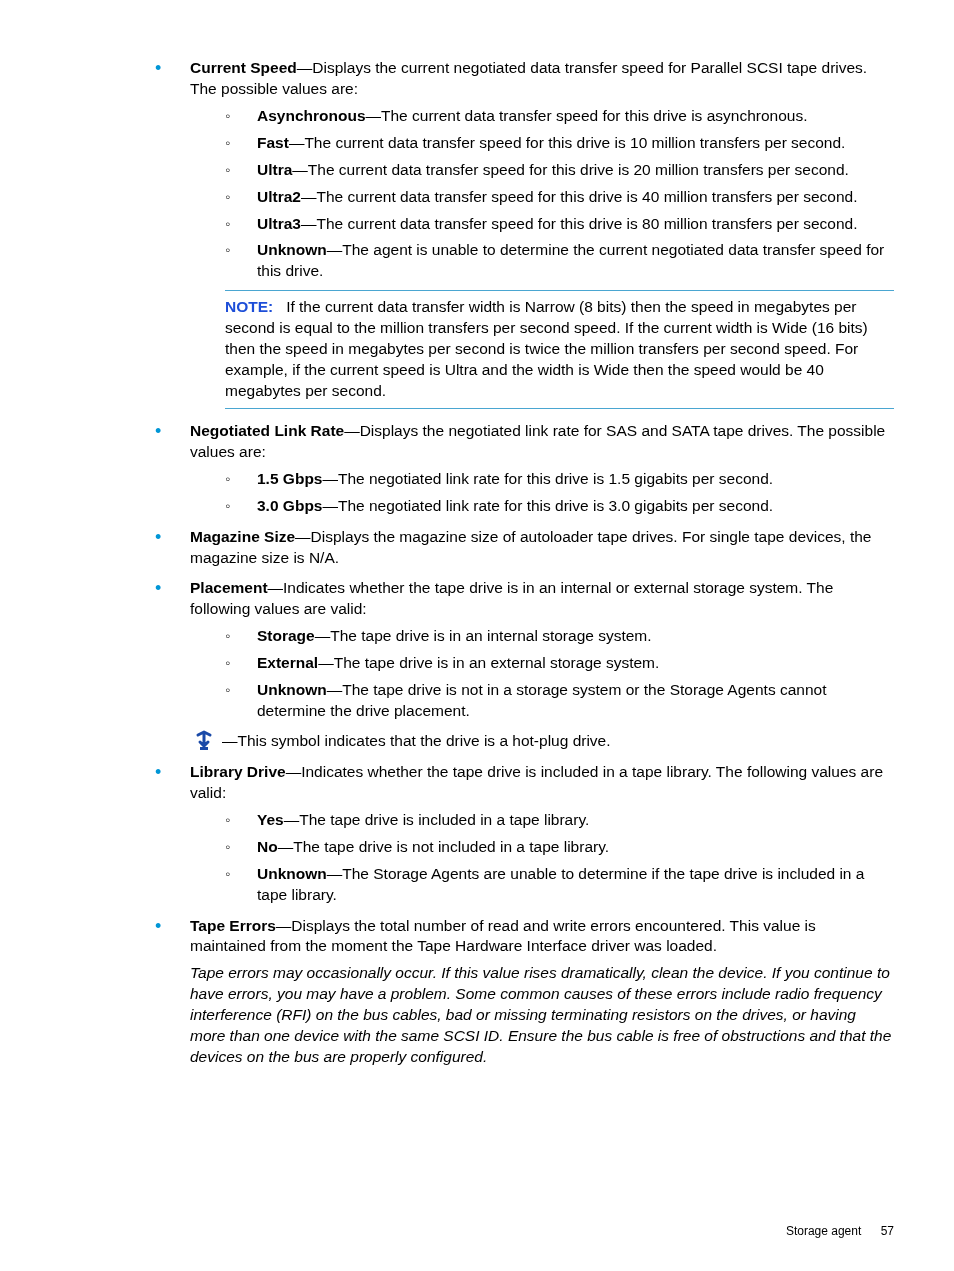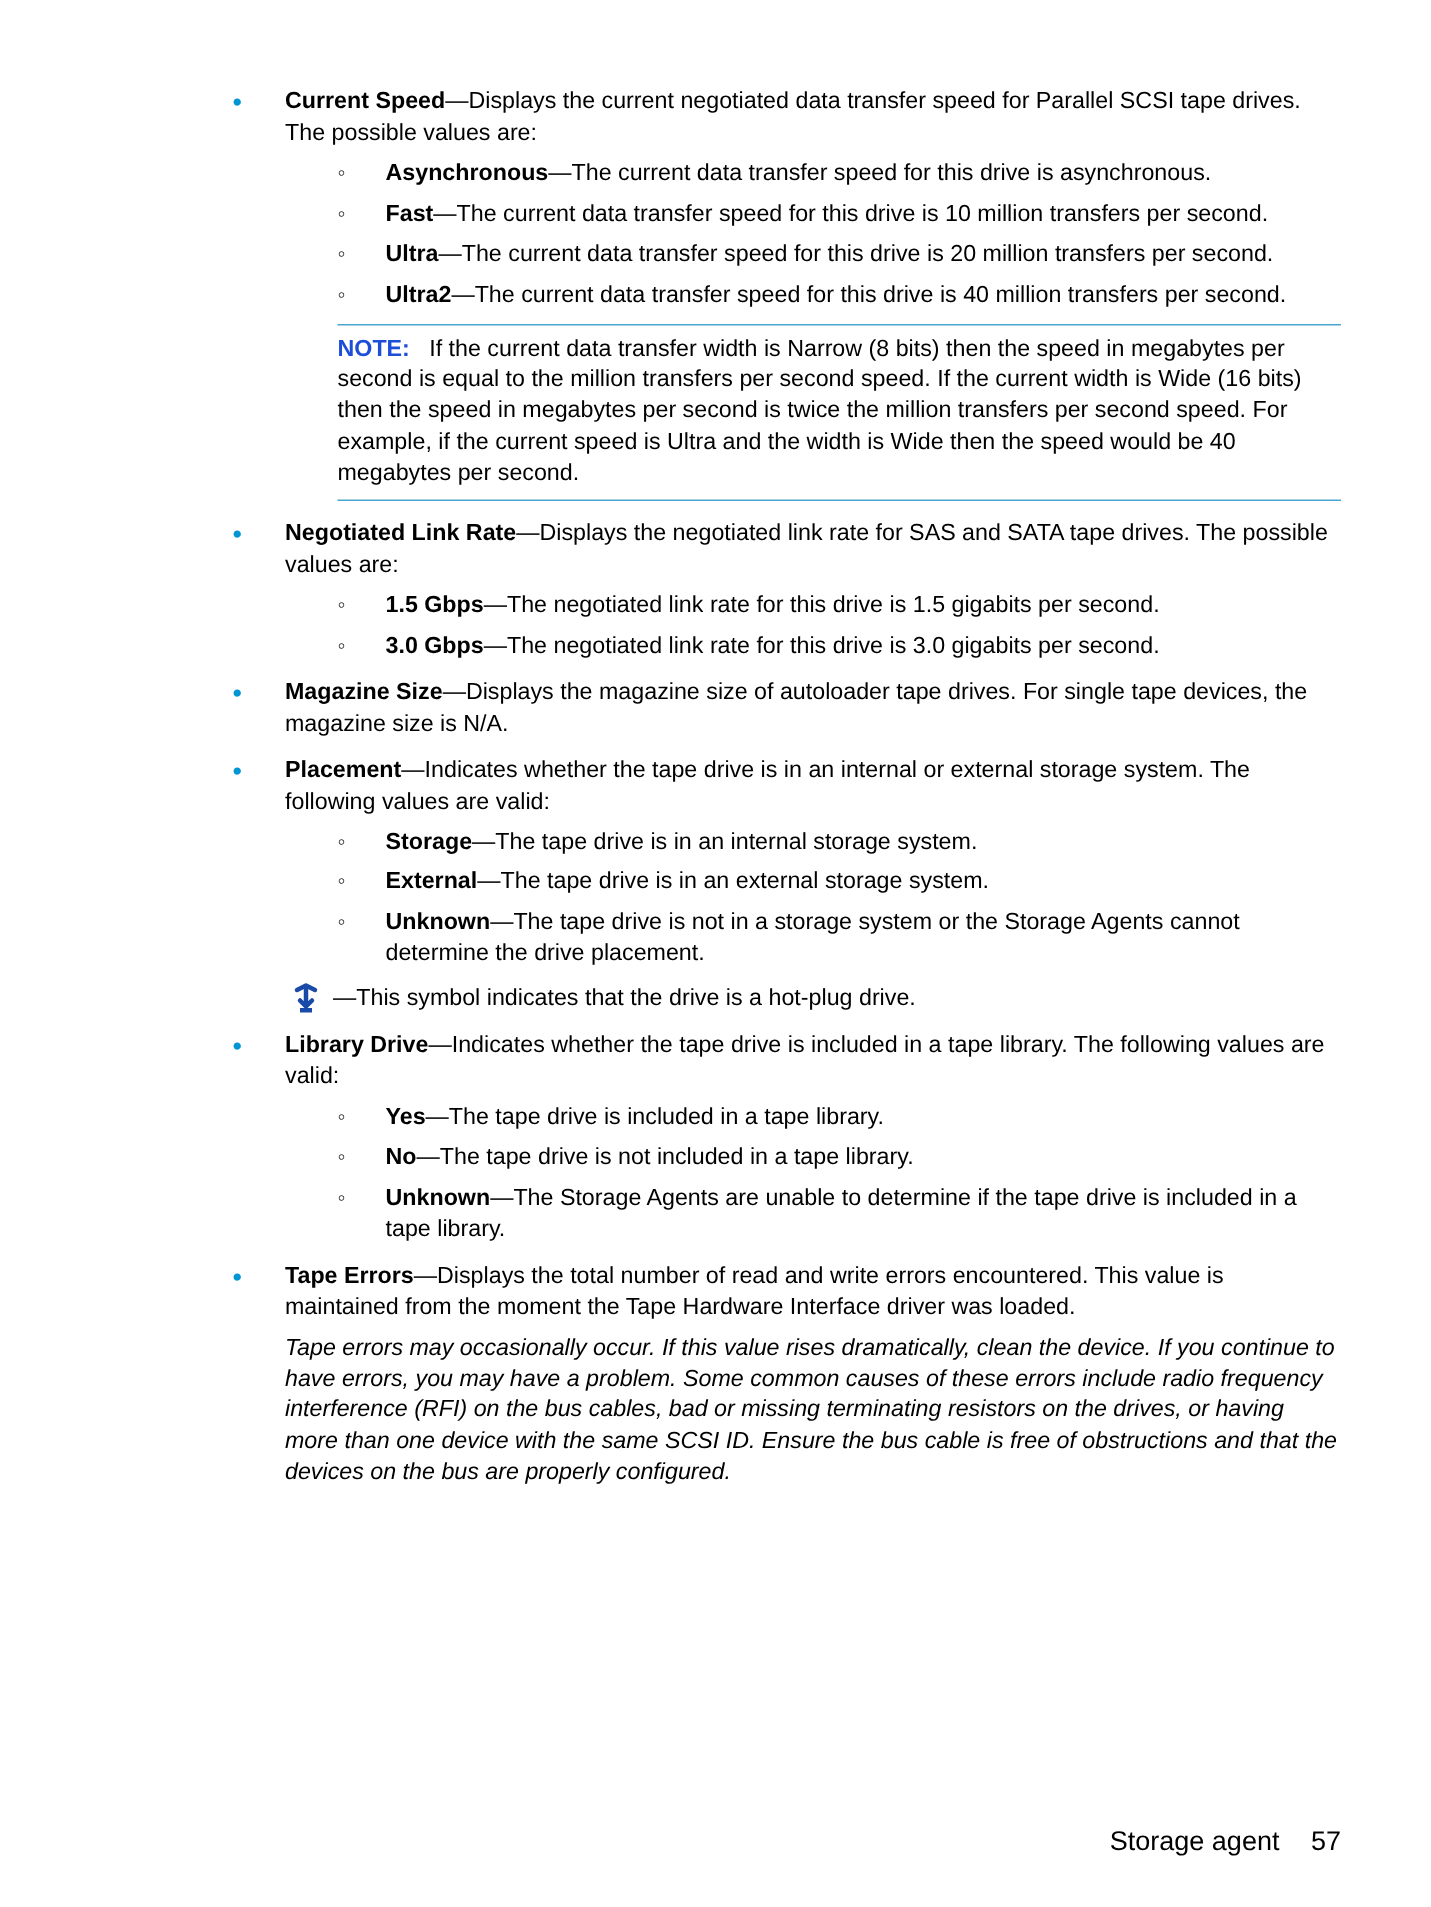--- a/index.html
+++ b/index.html
@@ -73,36 +73,38 @@
   .hotplug-icon {
     width: 28px;
     height: 22px;
     display: inline-block;
     margin-right: 4px;
   }
   .footer {
     position: fixed;
     bottom: 32px;
     right: 60px;
-    font-size: 18px;
+    font-size: 12px;
   }
   .footer .pg { margin-left: 16px; }
 </style>
 </head>
 <body>
 
 <ul class="bullet">
 
   <li>
     <b>Current Speed</b><span>—Displays the current negotiated data transfer speed for Parallel SCSI tape drives. The possible values are:</span>
     <ul class="circ">
       <li><b>Asynchronous</b><span>—The current data transfer speed for this drive is asynchronous.</span></li>
       <li><b>Fast</b><span>—The current data transfer speed for this drive is 10 million transfers per second.</span></li>
       <li><b>Ultra</b><span>—The current data transfer speed for this drive is 20 million transfers per second.</span></li>
       <li><b>Ultra2</b><span>—The current data transfer speed for this drive is 40 million transfers per second.</span></li>
+      <li><b>Ultra3</b><span>—The current data transfer speed for this drive is 80 million transfers per second.</span></li>
+      <li><b>Unknown</b><span>—The agent is unable to determine the current negotiated data transfer speed for this drive.</span></li>
     </ul>
     <div class="note-wrap">
       <span class="note-label">NOTE:</span>&nbsp;&nbsp;&nbsp;<span>If the current data transfer width is Narrow (8 bits) then the speed in megabytes per second is equal to the million transfers per second speed. If the current width is Wide (16 bits) then the speed in megabytes per second is twice the million transfers per second speed. For example, if the current speed is Ultra and the width is Wide then the speed would be 40 megabytes per second.</span>
     </div>
   </li>
 
   <li>
     <b>Negotiated Link Rate</b><span>—Displays the negotiated link rate for SAS and SATA tape drives. The possible values are:</span>
     <ul class="circ">
       <li><b>1.5 Gbps</b><span>—The negotiated link rate for this drive is 1.5 gigabits per second.</span></li>

